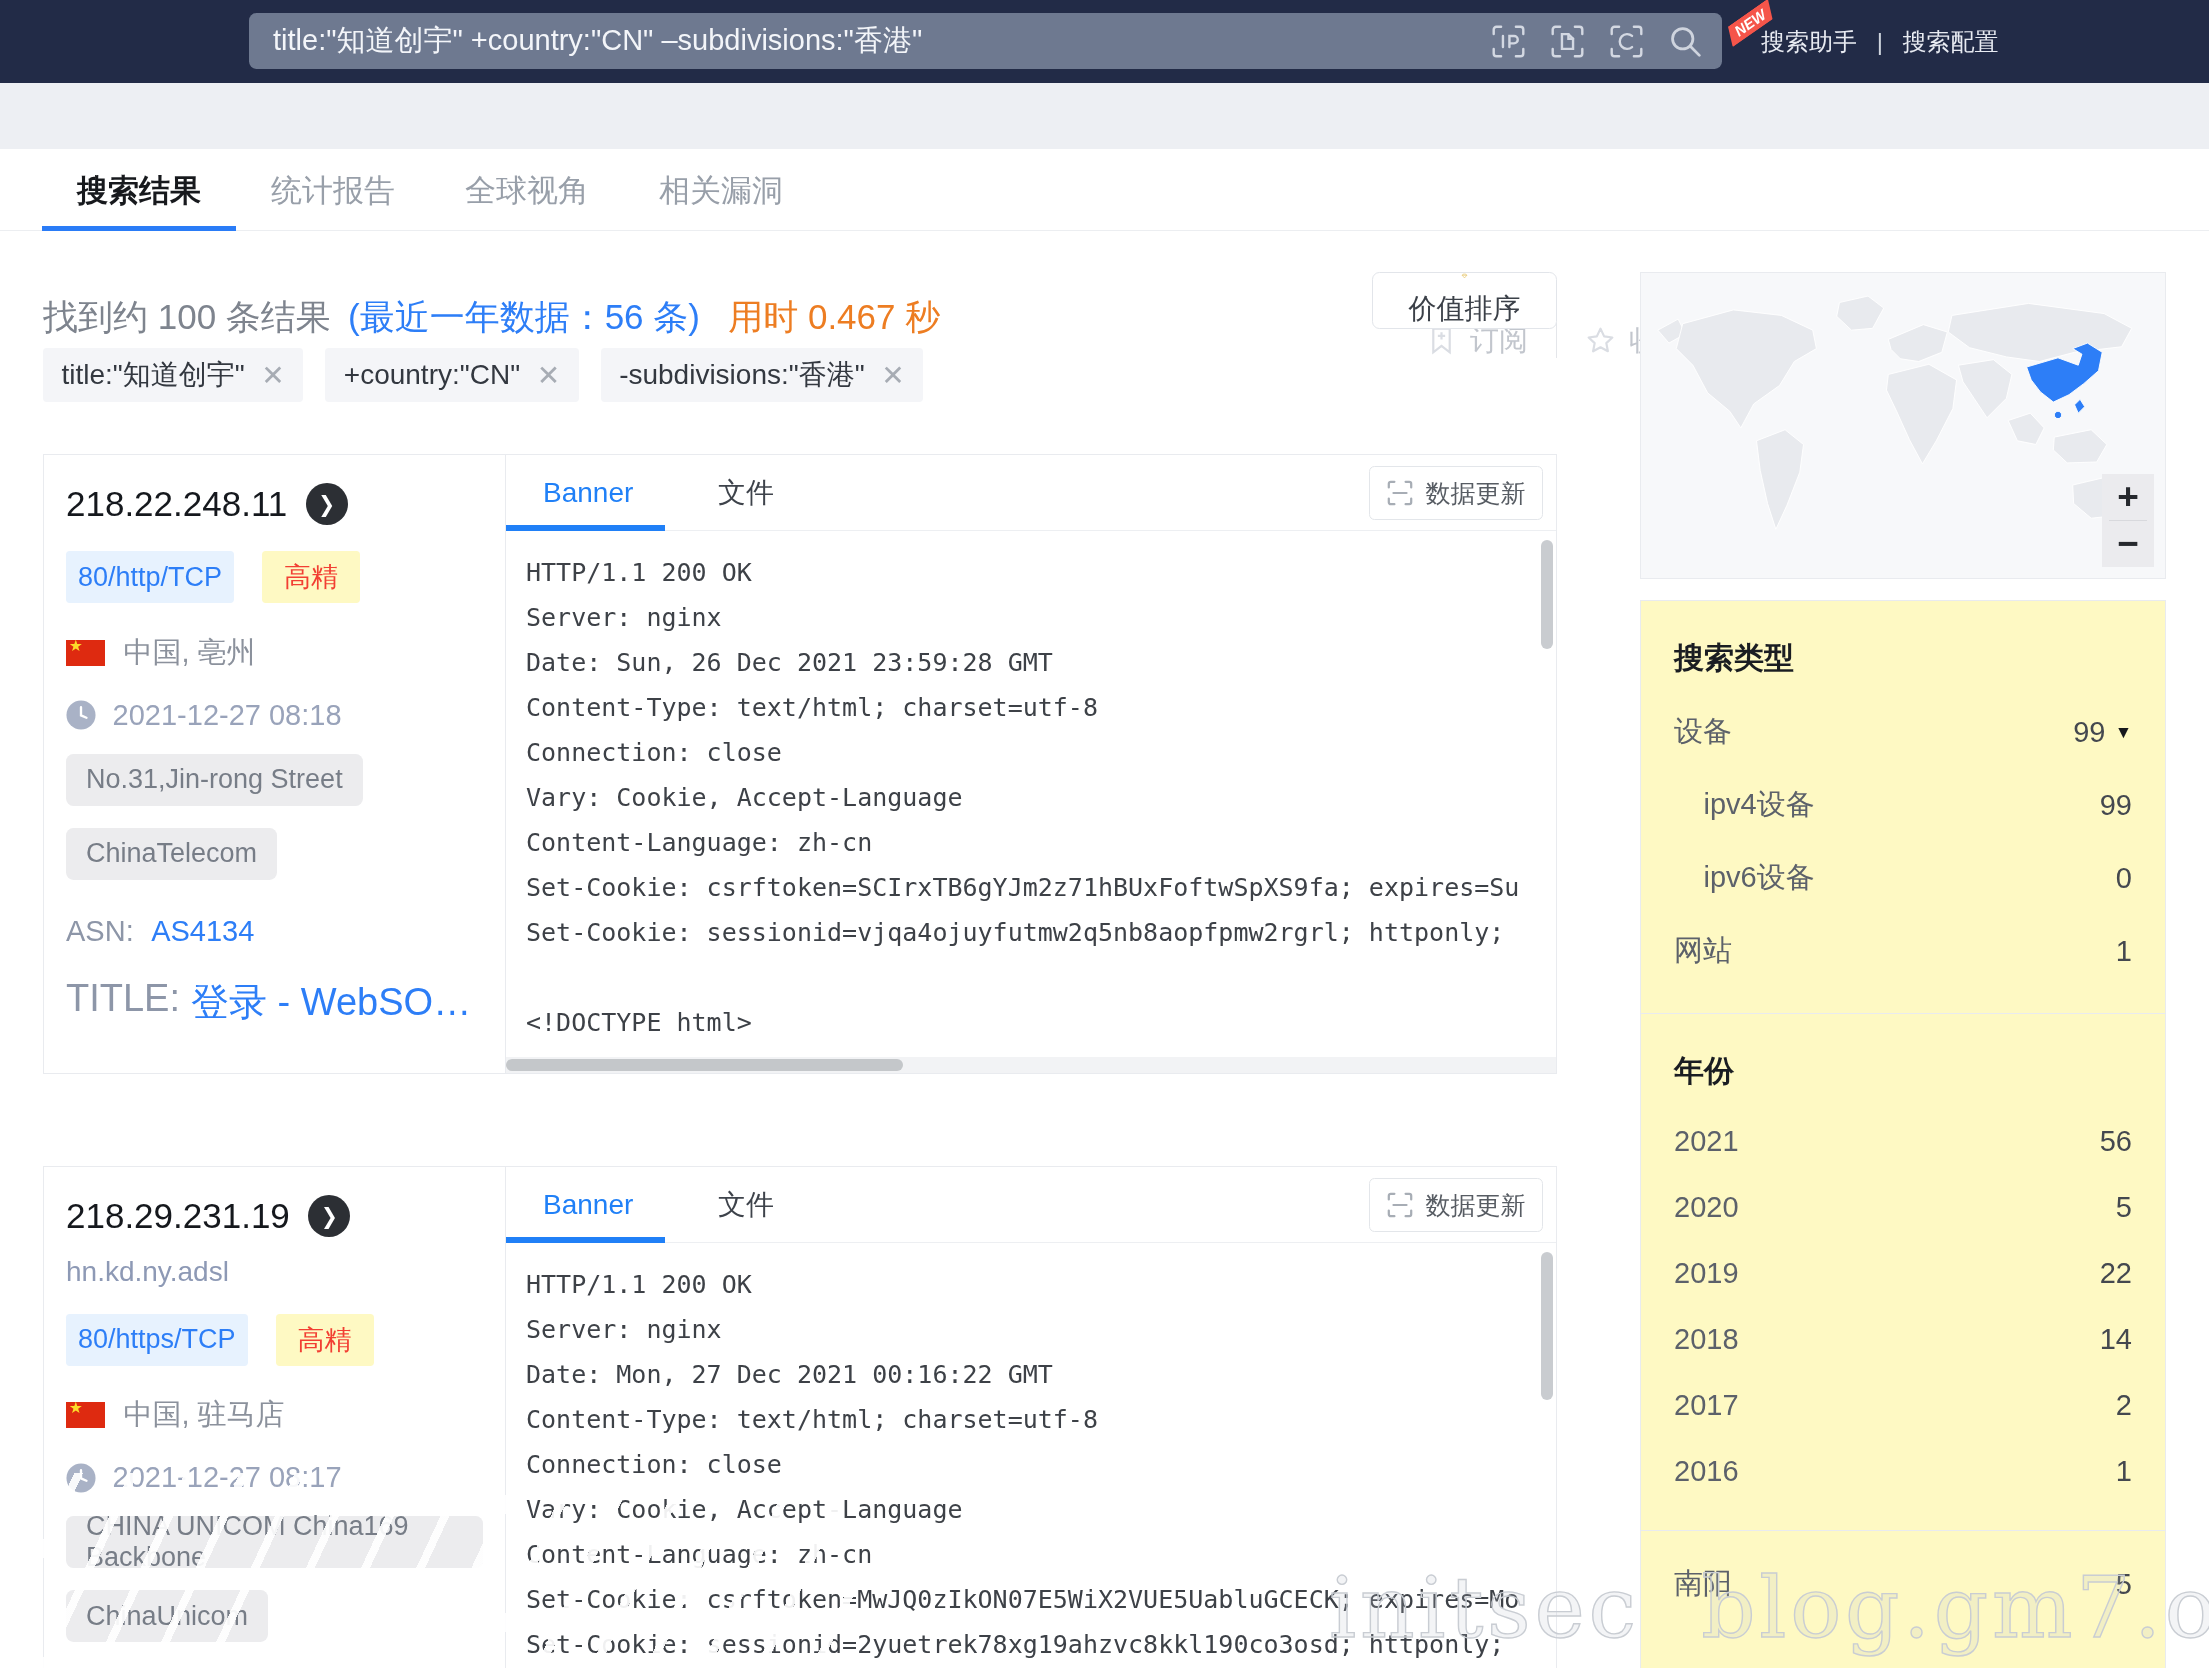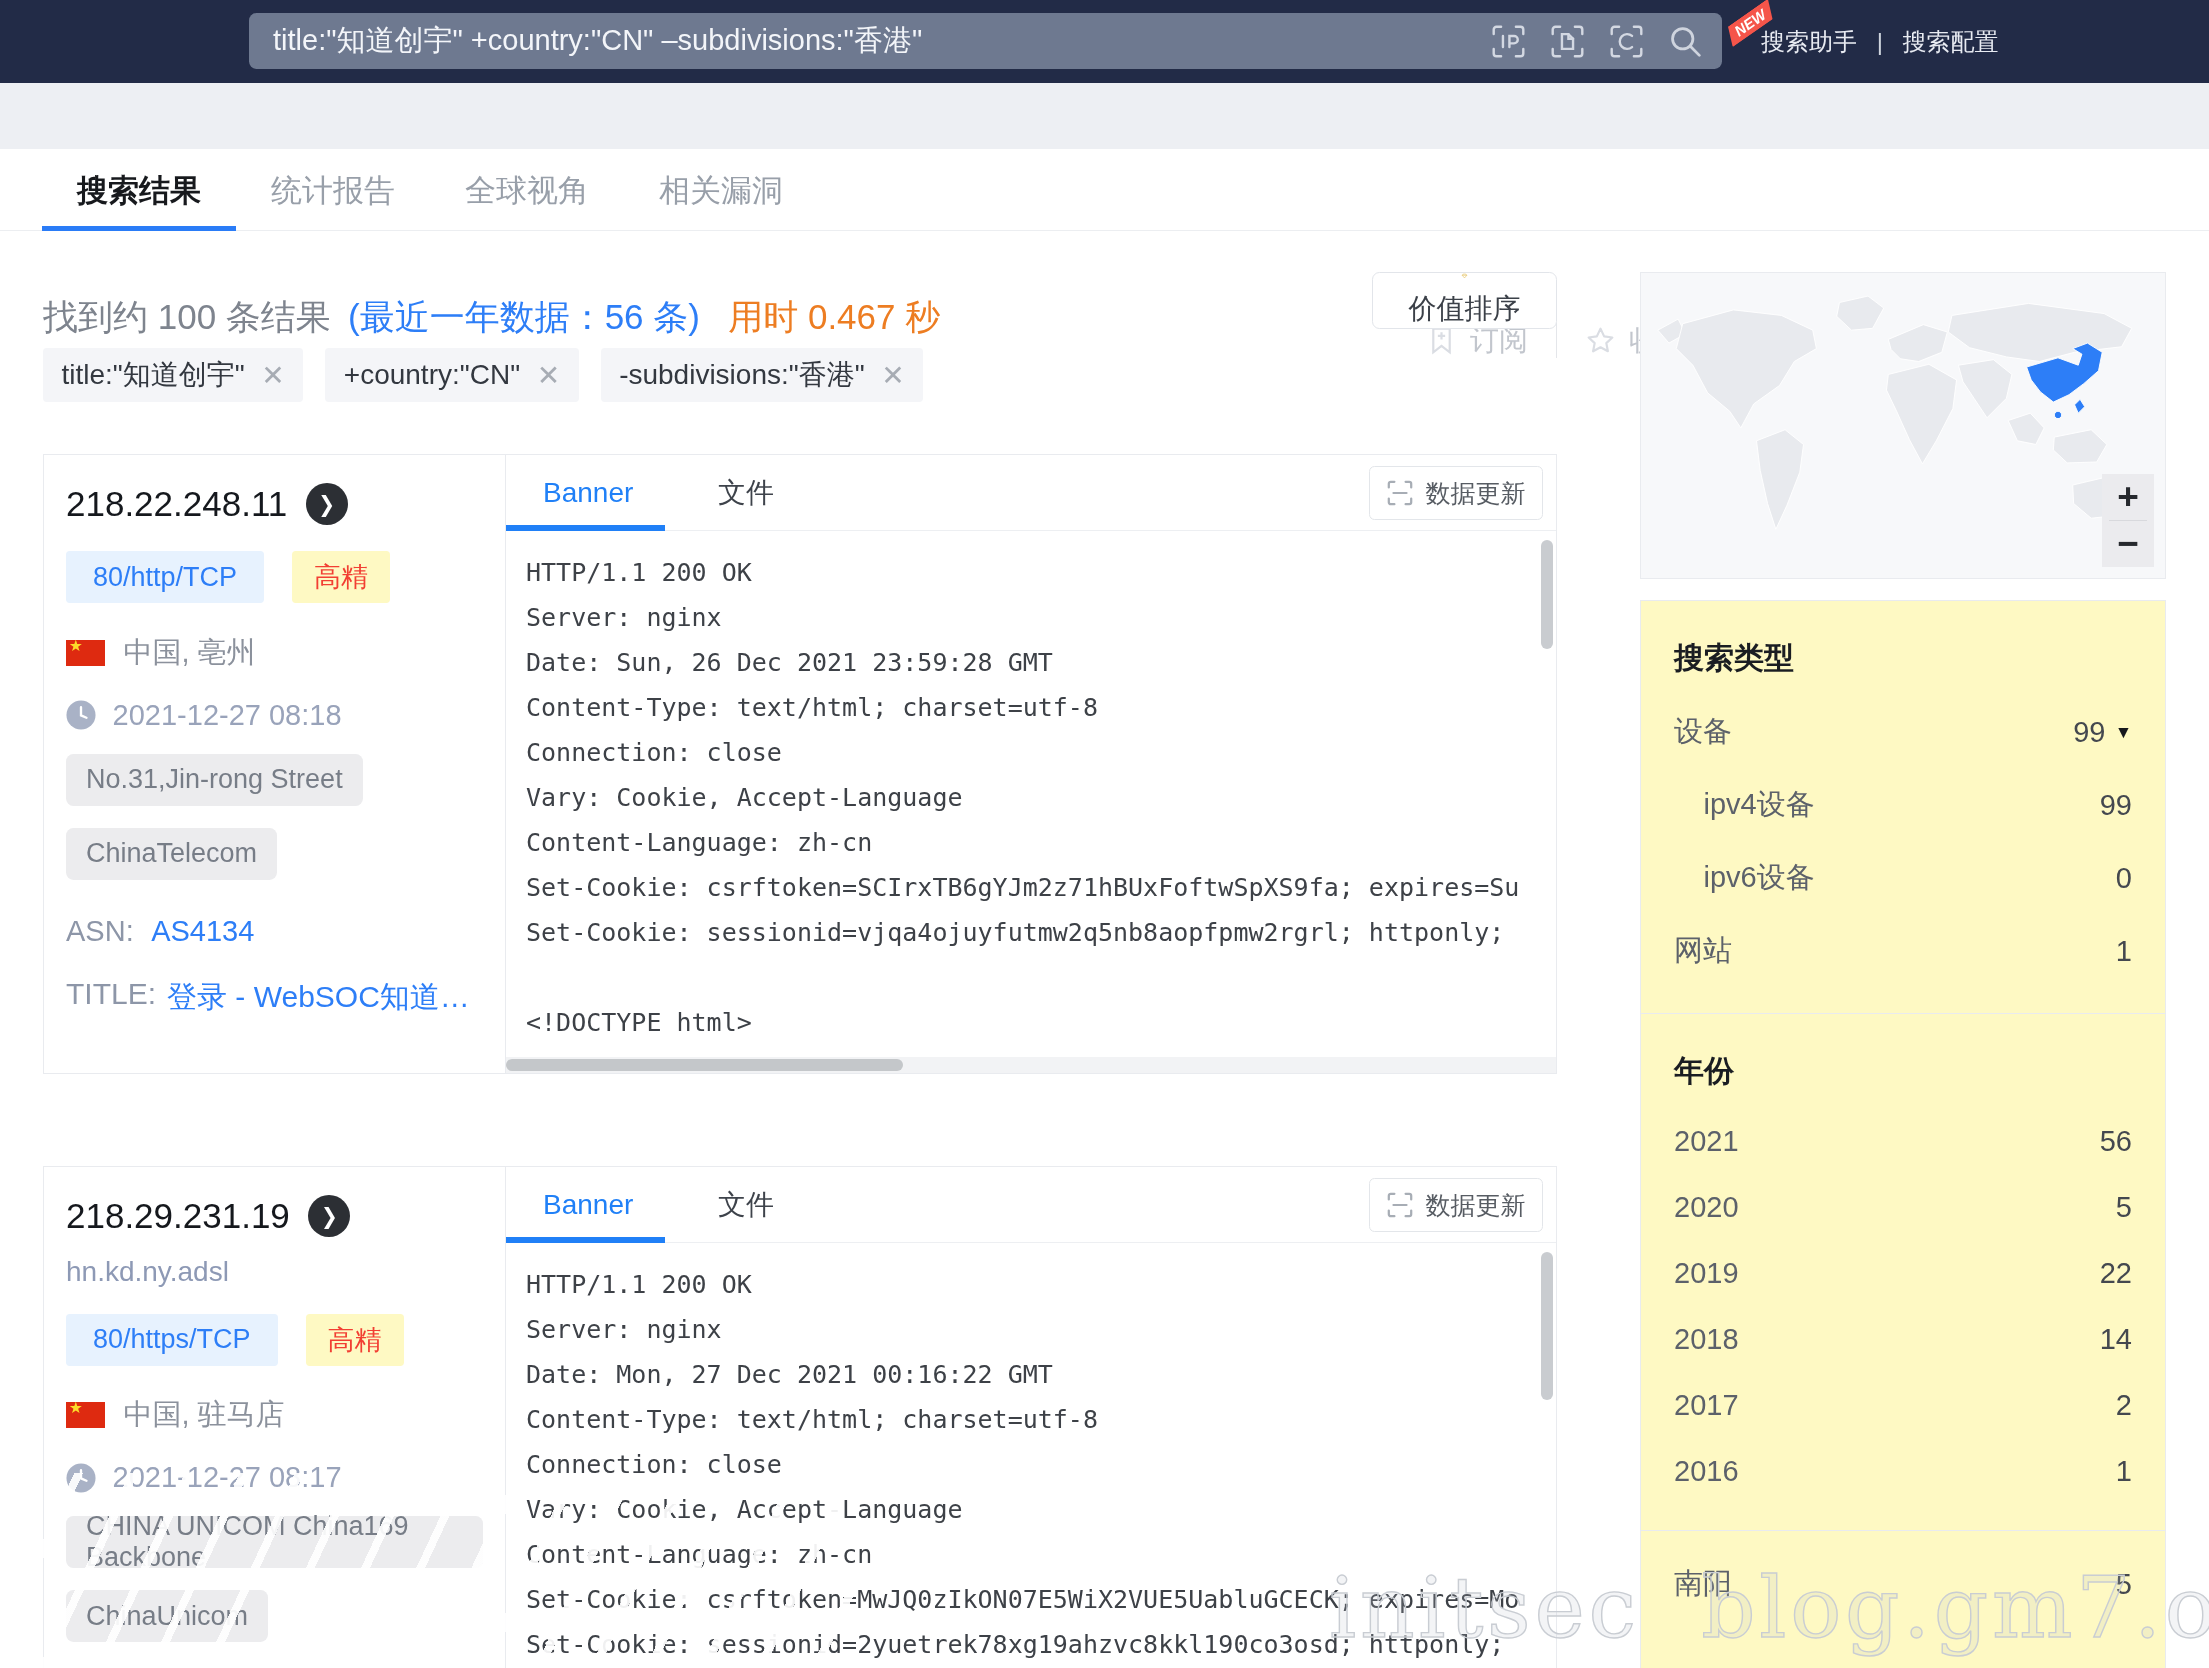--- a/index.html
+++ b/index.html
@@ -57,33 +57,33 @@
   .card { position:absolute; left:43px; width:1514px; background:#fff; border:0.9px solid #e9ebef; }
   .card1 { top:454px; height:620px; }
   .card2 { top:1166px; height:554px; }
   .card-left { position:absolute; left:0; top:0; bottom:0; width:461px; padding:28px 22px; }
   .ip-row { display:flex; align-items:center; gap:18.5px; font-size:35px; font-weight:400; color:#15181d; }
   .arrow-btn { width:42px; height:42px; border-radius:50%; background:#2c2f34; color:#fff;
     display:flex; align-items:center; justify-content:center; cursor:pointer; flex:0 0 auto; }
   .arrow-btn span { font-size:20px; transform:scaleY(1.1); }
   .hostname { margin-top:18.5px; font-size:28px; color:#8d99b5; }
   .tag-row { margin-top:26px; display:flex; gap:28px; }
-  .port-tag { background:#e7f2fe; color:#2d7ef7; font-size:27px; height:52px; padding:0 27px;
+  .port-tag { background:#e7f2fe; color:#2d7ef7; font-size:27px; height:52px; padding:0 12px;
     border-radius:3.7px; display:flex; align-items:center; }
   .grade-tag { background:#fef9c3; color:#f23f33; font-size:27px; height:52px; padding:0 22px;
     border-radius:3.7px; display:flex; align-items:center; }
   .loc-row { margin-top:29.5px; display:flex; align-items:center; gap:18.5px; font-size:29px; color:#8b919c; }
   .flag { position:relative; width:39px; height:26px; background:#de2a10; flex:0 0 auto; }
   .flag .star { position:absolute; left:2.8px; top:-3.7px; color:#fcdc2a; font-size:15.7px; }
   .date-row { margin-top:26px; display:flex; align-items:center; gap:16.6px; font-size:29px; color:#99a3ba; }
   .clock-ic { width:30px; height:30px; flex:0 0 auto; }
   .gchip { margin-top:22px; width:fit-content; background:#ececee; border-radius:7.4px; height:52px;
     padding:0 20px; display:flex; align-items:center; font-size:27px; color:#777d87; }
   .asn-row { margin-top:35px; font-size:29px; }
-  .title-row { margin-top:29.5px; font-size:30px; display:flex; }
+  .title-row { margin-top:29.5px; font-size:38px; display:flex; }
   .meta-label { color:#8d96a8; margin-right:11px; }
   .meta-link { color:#2d7ef7; cursor:pointer; }
   .title-row .meta-link { max-width:351px; white-space:nowrap; overflow:hidden; text-overflow:ellipsis; }
 
   .card-right { position:absolute; left:461px; top:0; right:0; bottom:0; border-left:0.9px solid #e9ebef; }
   .panel-tabs { position:relative; height:76px; border-bottom:0.9px solid #edeff2; }
   .panel-tab { position:absolute; top:0; height:76px; display:flex; align-items:center; font-size:28px; cursor:pointer; }
   .ptab-banner { left:37px; color:#2080f7; }
   .ptab-file { left:212px; color:#3e434b; }
   .banner-underline { position:absolute; left:0; bottom:-0.9px; width:159px; height:5.5px; background:#2080f7; }

